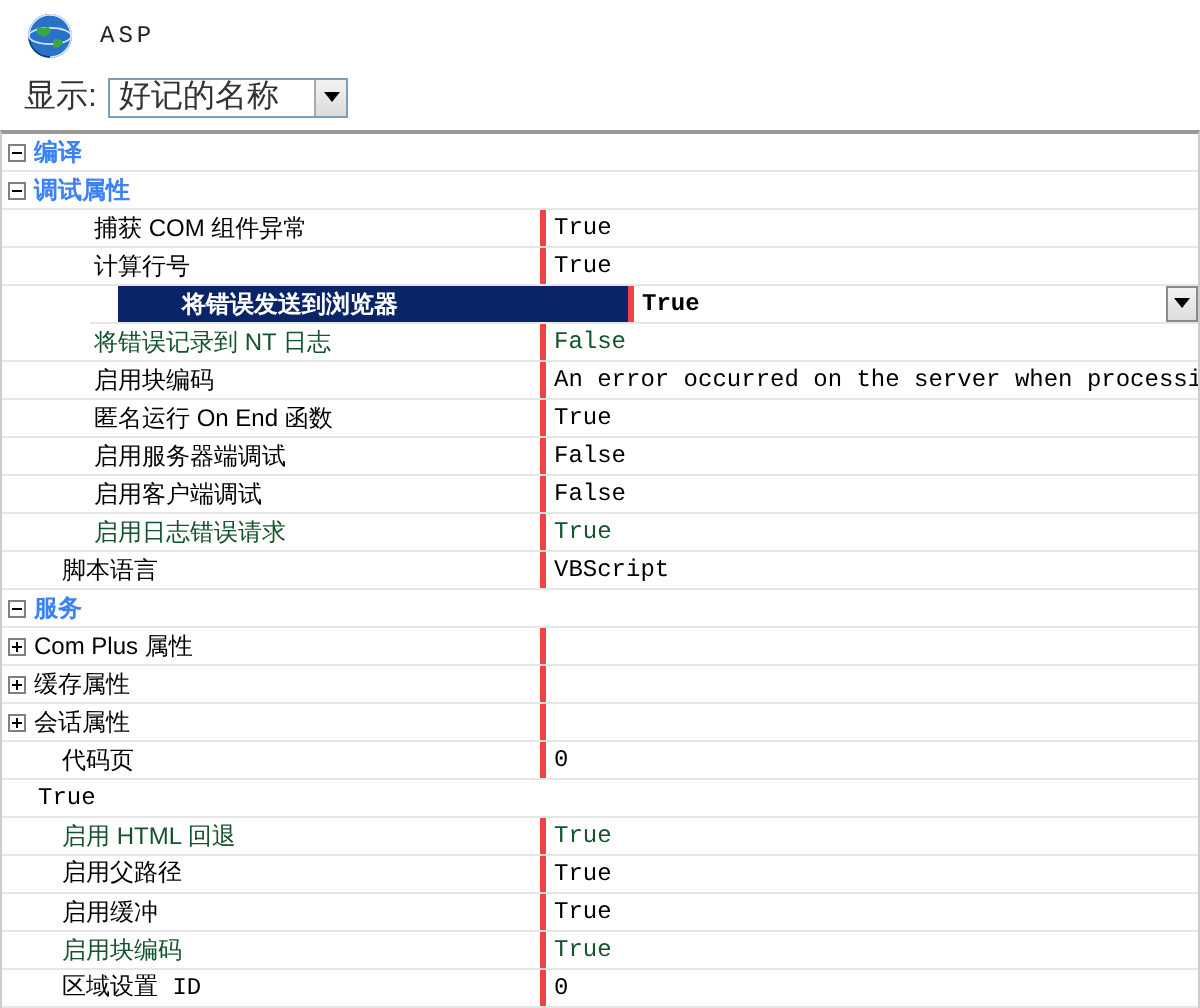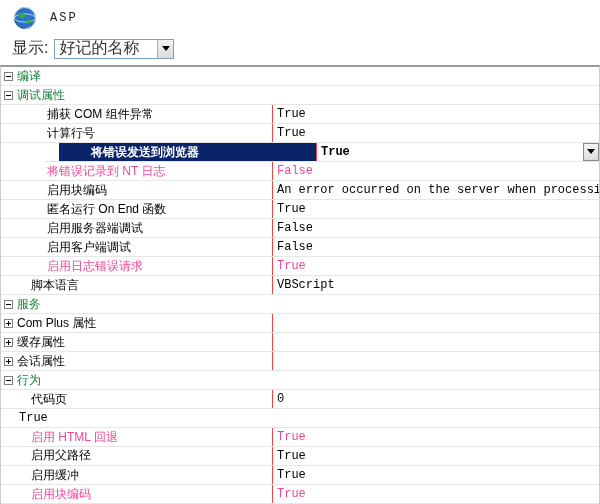--- a/index.html
+++ b/index.html
@@ -100,38 +100,38 @@
     left: 1px; right: 1px; top: 3px; height: 1px;
   }
   .box.plus::before {
     left: 1px; right: 1px; top: 3px; height: 1px;
   }
   .box.plus::after {
     top: 1px; bottom: 1px; left: 3px; width: 1px;
   }
   .cat-label {
     flex: 1;
-    font-weight: normal;
+    font-weight: bold;
     padding-left: 2px;
-    color: #15803d;
+    color: #3b82f6;
   }
   .cell-name {
     width: 258px;
     flex: 0 0 auto;
-    border-right: 1px solid #ef4444;
+    border-right: 3px solid #ef4444;
     overflow: hidden;
   }
   .cell-val {
     flex: 1;
     padding-left: 4px;
     font-family: "Courier New", "SimSun", monospace;
     color: #000;
     overflow: hidden;
   }
-  .disabled .cell-name, .disabled .cell-val { color: #ec4899; }
+  .disabled .cell-name, .disabled .cell-val { color: #14532d; }
   .bold .cell-name, .bold .cell-val { font-weight: normal; font-family: "SimSun","Courier New",monospace; }
   .ind-1 { padding-left: 16px; }
   .ind-2 { padding-left: 32px; }
   .row.selected {
     background: #fff;
     margin-left: 44px;
   }
   .row.selected .cell-name {
     background: #0a246a;
     color: #fff;
@@ -269,26 +269,20 @@
         <div class="cell-val"></div>
       </div>
       <div class="row">
         <span class="exp">
           <span class="box plus"></span>
         </span>
         <div class="cell-name" style="font-weight: normal; padding-left: 2px;">会话属性</div>
         <div class="cell-val"></div>
       </div>
       <div class="row">
-        <span class="exp">
-          <span class="box minus"></span>
-        </span>
-        <div class="cat-label">行为</div>
-      </div>
-      <div class="row">
         <span class="exp"></span>
         <div class="cell-name ind-1">代码页</div>
         <div class="cell-val">0</div>
       </div>
       <div class="row">
         <span class="exp"></span>
         <div class="cell-val">True</div>
       </div>
       <div class="row disabled">
         <span class="exp"></span>

